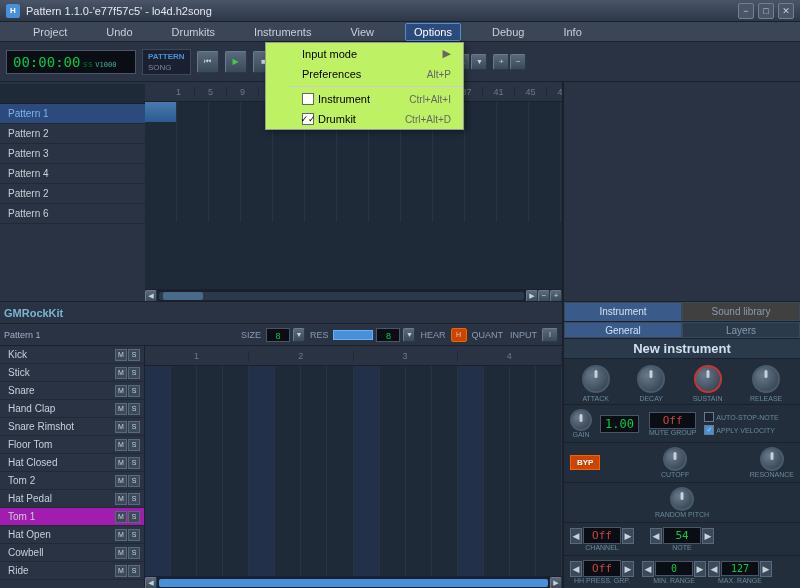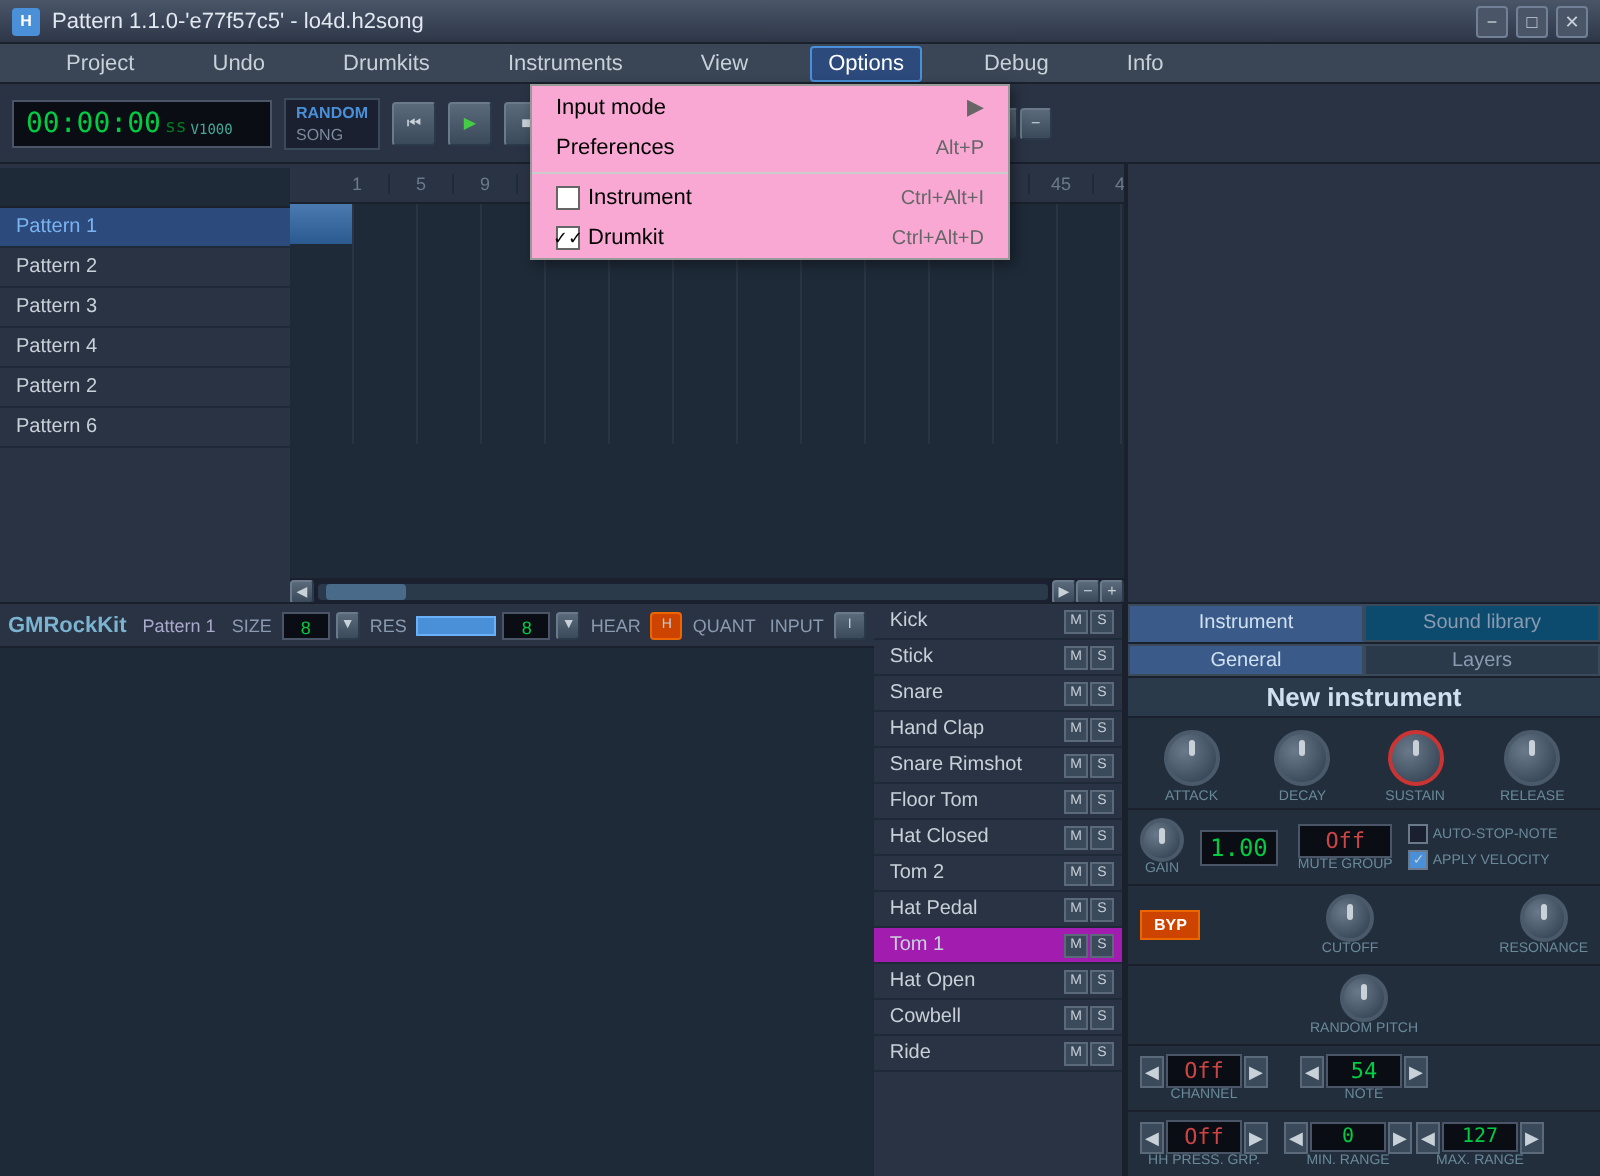--- a/index.html
+++ b/index.html
@@ -79,26 +79,27 @@
     .menu-item.active {
       background: #2c4a7c;
       border: 1px solid #4a90d9;
     }
 
     
     .dropdown-menu {
       position: absolute;
       top: 42px;
       left: 265px;
-      width: 240px;
-      background: #f9a8d4;
+      width: 199px;
+      background: #bef264;
       border: 1px solid #999;
       box-shadow: 2px 2px 6px rgba(0,0,0,0.4);
       z-index: 100;
       color: #000;
+      padding-left: 24px;
     }
     .dropdown-item {
       display: flex;
       align-items: center;
       justify-content: space-between;
       padding: 4px 12px;
       font-size: 11px;
       cursor: pointer;
     }
     .dropdown-item .shortcut {
@@ -320,21 +321,21 @@
       background: #1e2a38;
       height: 28px;
       border-bottom: 1px solid #1a202c;
     }
     .rp-tab {
       flex: 1;
       display: flex; align-items: center; justify-content: center;
       font-size: 10px;
       cursor: pointer;
       border: 1px solid #3a4a5a;
-      background: #0c4a6e;
+      background: #404040;
       color: #8a9ab0;
     }
     .rp-tab.active {
       background: #3a5a8a;
       color: #d0e0f0;
       border-bottom-color: #3a5a8a;
     }
     .rp-sub-tabs {
       display: flex;
       background: #1e2a38;
@@ -547,21 +548,21 @@
 
   <div class="time-display">
     <span>00:00:00</span>
     <span style="font-size:9px;color:#007722;margin-top:4px;">ss</span>
     <div class="time-sub">
       <span>V1000</span>
     </div>
   </div>
 
   <div class="pattern-song-toggle">
-    <div class="toggle-opt active">RANDOM</div>
+    <div class="toggle-opt active">PATTERN</div>
     <div class="toggle-opt">SONG</div>
   </div>
 
   <div class="transport-btn">⏮</div>
   <div class="transport-btn" style="color:#44cc44;">▶</div>
   <div class="transport-btn">■</div>
   <div class="transport-btn" style="color:#cc4444;">●</div>
   <div class="transport-btn">⏭</div>
 
   <div style="display:flex;align-items:center;gap:3px;">
@@ -719,21 +720,21 @@
     </div>
   </div>
 
   <div style="width:237px;background:#2a3344;border-left:1px solid #1a202c;display:flex;flex-direction:column;">
     
   </div>
 </div>
 
 <div style="display:flex;height:calc(588px - 22px - 20px - 40px - 220px);">
 
-  <div style="width:563px;display:flex;flex-direction:row;background:#1e2a38;border-right:1px solid #1a202c;">
+  <div style="width:563px;display:flex;flex-direction:column;background:#1e2a38;border-right:1px solid #1a202c;">
 
     <div style="height:22px;background:#2a3344;display:flex;align-items:center;padding:0 4px;gap:2px;border-bottom:1px solid #1a202c;">
       <div class="drum-instr-header" style="font-size:11px;font-weight:bold;color:#7ab4d0;background:transparent;border:none;padding:0;width:auto;">GMRockKit</div>
     </div>
     <div style="height:22px;background:#2a3344;display:flex;align-items:center;padding:0 4px;gap:3px;border-bottom:1px solid #1a202c;">
       <span style="font-size:9px;color:#aac;">Pattern 1</span>
       <div style="flex:1;"></div>
       <span class="tb2-label">SIZE</span>
       <div class="tb2-value">8</div>
       <div class="transport-btn" style="width:12px;height:14px;font-size:7px;">▼</div>

